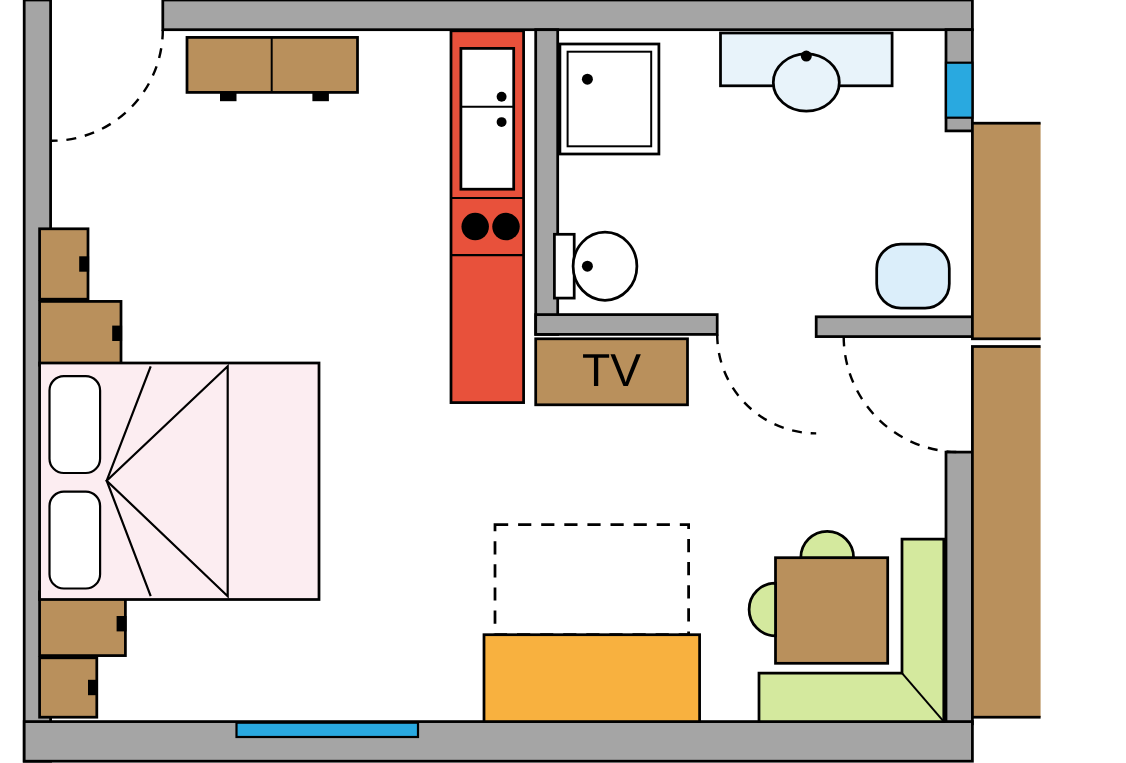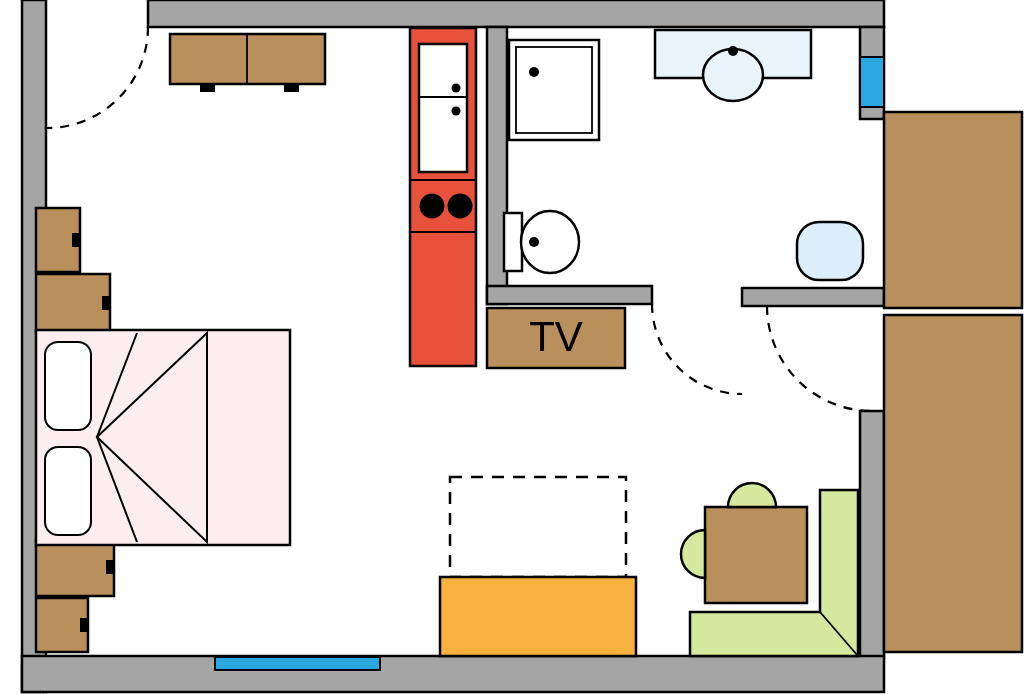--- a/index.html
+++ b/index.html
@@ -1,18 +1,18 @@
 <!DOCTYPE html>
 <html style="--floor: #ffffff; --outline: #000000; --wall: #a5a5a5; --wood: #b9905c; --kitchen: #e8513b; --bed: #fcedf1; --pillow: #ffffff; --sofa: #d4e99e; --orange: #f8b13f; --window: #29a9e0; --tub: #dbeefa; --sink: #e8f3fa;"><head>
 <meta charset="utf-8">
 <style>
   html,body{margin:0;padding:0;background:#fff;}
   .stage{
     position:relative;
-    width:1024px;height:694px;
+    width:946px;height:694px;
     background:var(--floor,#ffffff);
     font-family:"Liberation Sans", sans-serif;
     overflow:hidden;
   }
   svg{display:block;}
   .wall     {fill:var(--wall,#a5a5a5); stroke:var(--outline,#000); stroke-width:2.5;}
   .wood     {fill:var(--wood,#b9905c); stroke:var(--outline,#000); stroke-width:2.5;}
   .win      {fill:var(--window,#29a9e0); stroke:var(--outline,#000); stroke-width:2;}
   .kitchen  {fill:var(--kitchen,#e8513b); stroke:var(--outline,#000); stroke-width:2.5;}
   .bedfill  {fill:var(--bed,#fcedf1); stroke:var(--outline,#000); stroke-width:2.5;}

